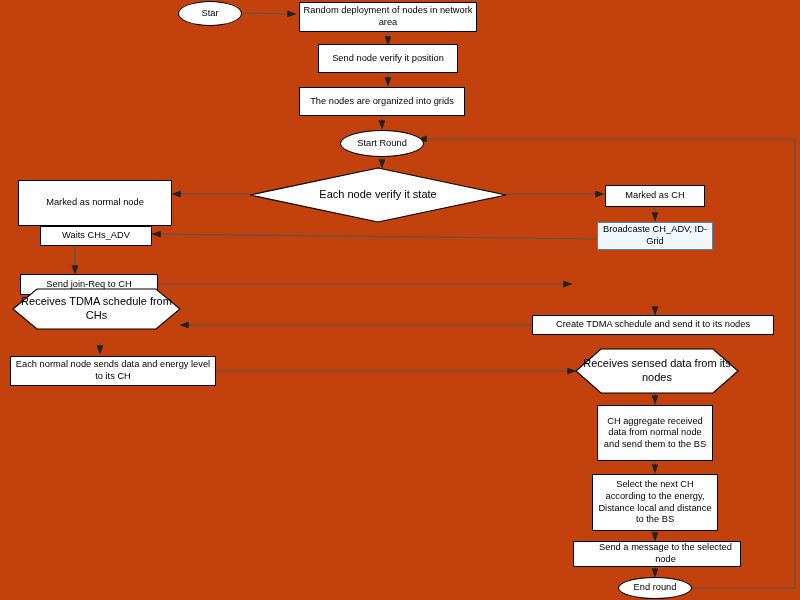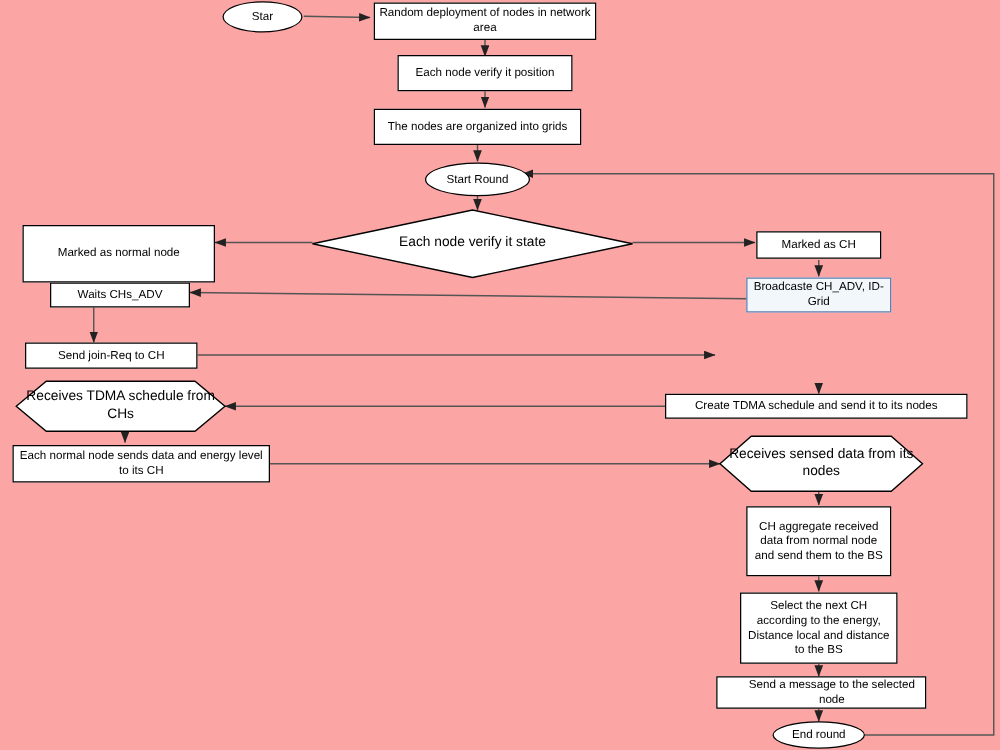--- a/index.html
+++ b/index.html
@@ -1,19 +1,19 @@
 <!DOCTYPE html>
 <html><head>
 <meta charset="utf-8">
 <style>
   html,body{margin:0;padding:0;background:#ffffff;}
   body{width:800px;height:600px;overflow:hidden;
        font-family:"Liberation Sans","DejaVu Sans",sans-serif;
        -webkit-font-smoothing:antialiased;}
-  #canvas{position:relative;width:800px;height:600px;background:#fca5a5;}
+  #canvas{position:relative;width:800px;height:600px;background:#c2410c;}
   svg#edges{position:absolute;left:0;top:0;width:800px;height:600px;}
 
   .node{position:absolute;box-sizing:border-box;display:flex;
         align-items:center;justify-content:center;text-align:center;
         color:#000;font-size:9.3px;line-height:1.25;background:#fff;
         padding:1px 3px;}
   .rect{border:1px solid #000;}
   .rect-blue{border:1px solid #5b7fb0;background:#f2f7fc;}
   .oval{border:1px solid #000;border-radius:50%;}
   .hex-wrap{position:absolute;}
@@ -78,21 +78,21 @@
 
     <g stroke="#555" stroke-width="1.15" fill="none">
       <path d="M692,588 L795,588 L795,139 L418,139" marker-end="url(#ah)"></path>
     </g>
   </svg>
 
   <div class="node oval" style="left:178px;top:1px;width:64px;height:25px;">Star</div>
 
   <div class="node rect" style="left:299px;top:2px;width:178px;height:30px;">Random deployment of nodes in network area</div>
 
-  <div class="node rect" style="left:318px;top:44px;width:140px;height:29px;">Each node verify it position</div>
+  <div class="node rect" style="left:318px;top:44px;width:140px;height:29px;">Send node verify it position</div>
 
   <div class="node rect" style="left:299px;top:87px;width:166px;height:29px;">The nodes are organized into grids</div>
 
   <div class="node oval" style="left:340px;top:130px;width:84px;height:27px;">Start Round</div>
 
   <div class="dia-wrap" style="left:250px;top:168px;width:256px;height:54px;">
     <svg width="256" height="54" viewBox="0 0 256 54">
       <polygon points="0,27 128,0 256,27 128,54" fill="#fff" stroke="#000" stroke-width="1.1"></polygon>
     </svg>
     <div class="dia-label">Each node verify it state</div>
@@ -104,21 +104,21 @@
 
   <div class="node rect" style="left:605px;top:185px;width:100px;height:22px;">Marked as CH</div>
 
   <div class="node rect" style="left:40px;top:226px;width:112px;height:20px;">Waits CHs_ADV</div>
 
   <div class="node rect" style="left:20px;top:274px;width:138px;height:21px;">Send join-Req to CH</div>
 
 
   <div class="node rect" style="left:532px;top:315px;width:242px;height:20px;">Create TDMA schedule and send it to its nodes</div>
 
-  <div class="hex-wrap" style="left:13px;top:305px;width:167px;height:40px;">
+  <div class="hex-wrap" style="left:13px;top:289px;width:167px;height:40px;">
     <svg width="167" height="40" viewBox="0 0 167 40">
       <polygon points="0,20 24,0 143,0 167,20 143,40 24,40" fill="#fff" stroke="#000" stroke-width="1.1"></polygon>
     </svg>
     <div class="hex-label">Receives TDMA schedule from CHs</div>
   </div>
 
   <div class="node rect" style="left:10px;top:356px;width:206px;height:30px;">Each normal node sends data and energy level  to its CH</div>
 
   <div class="hex-wrap" style="left:576px;top:349px;width:162px;height:44px;">
     <svg width="162" height="44" viewBox="0 0 162 44">

